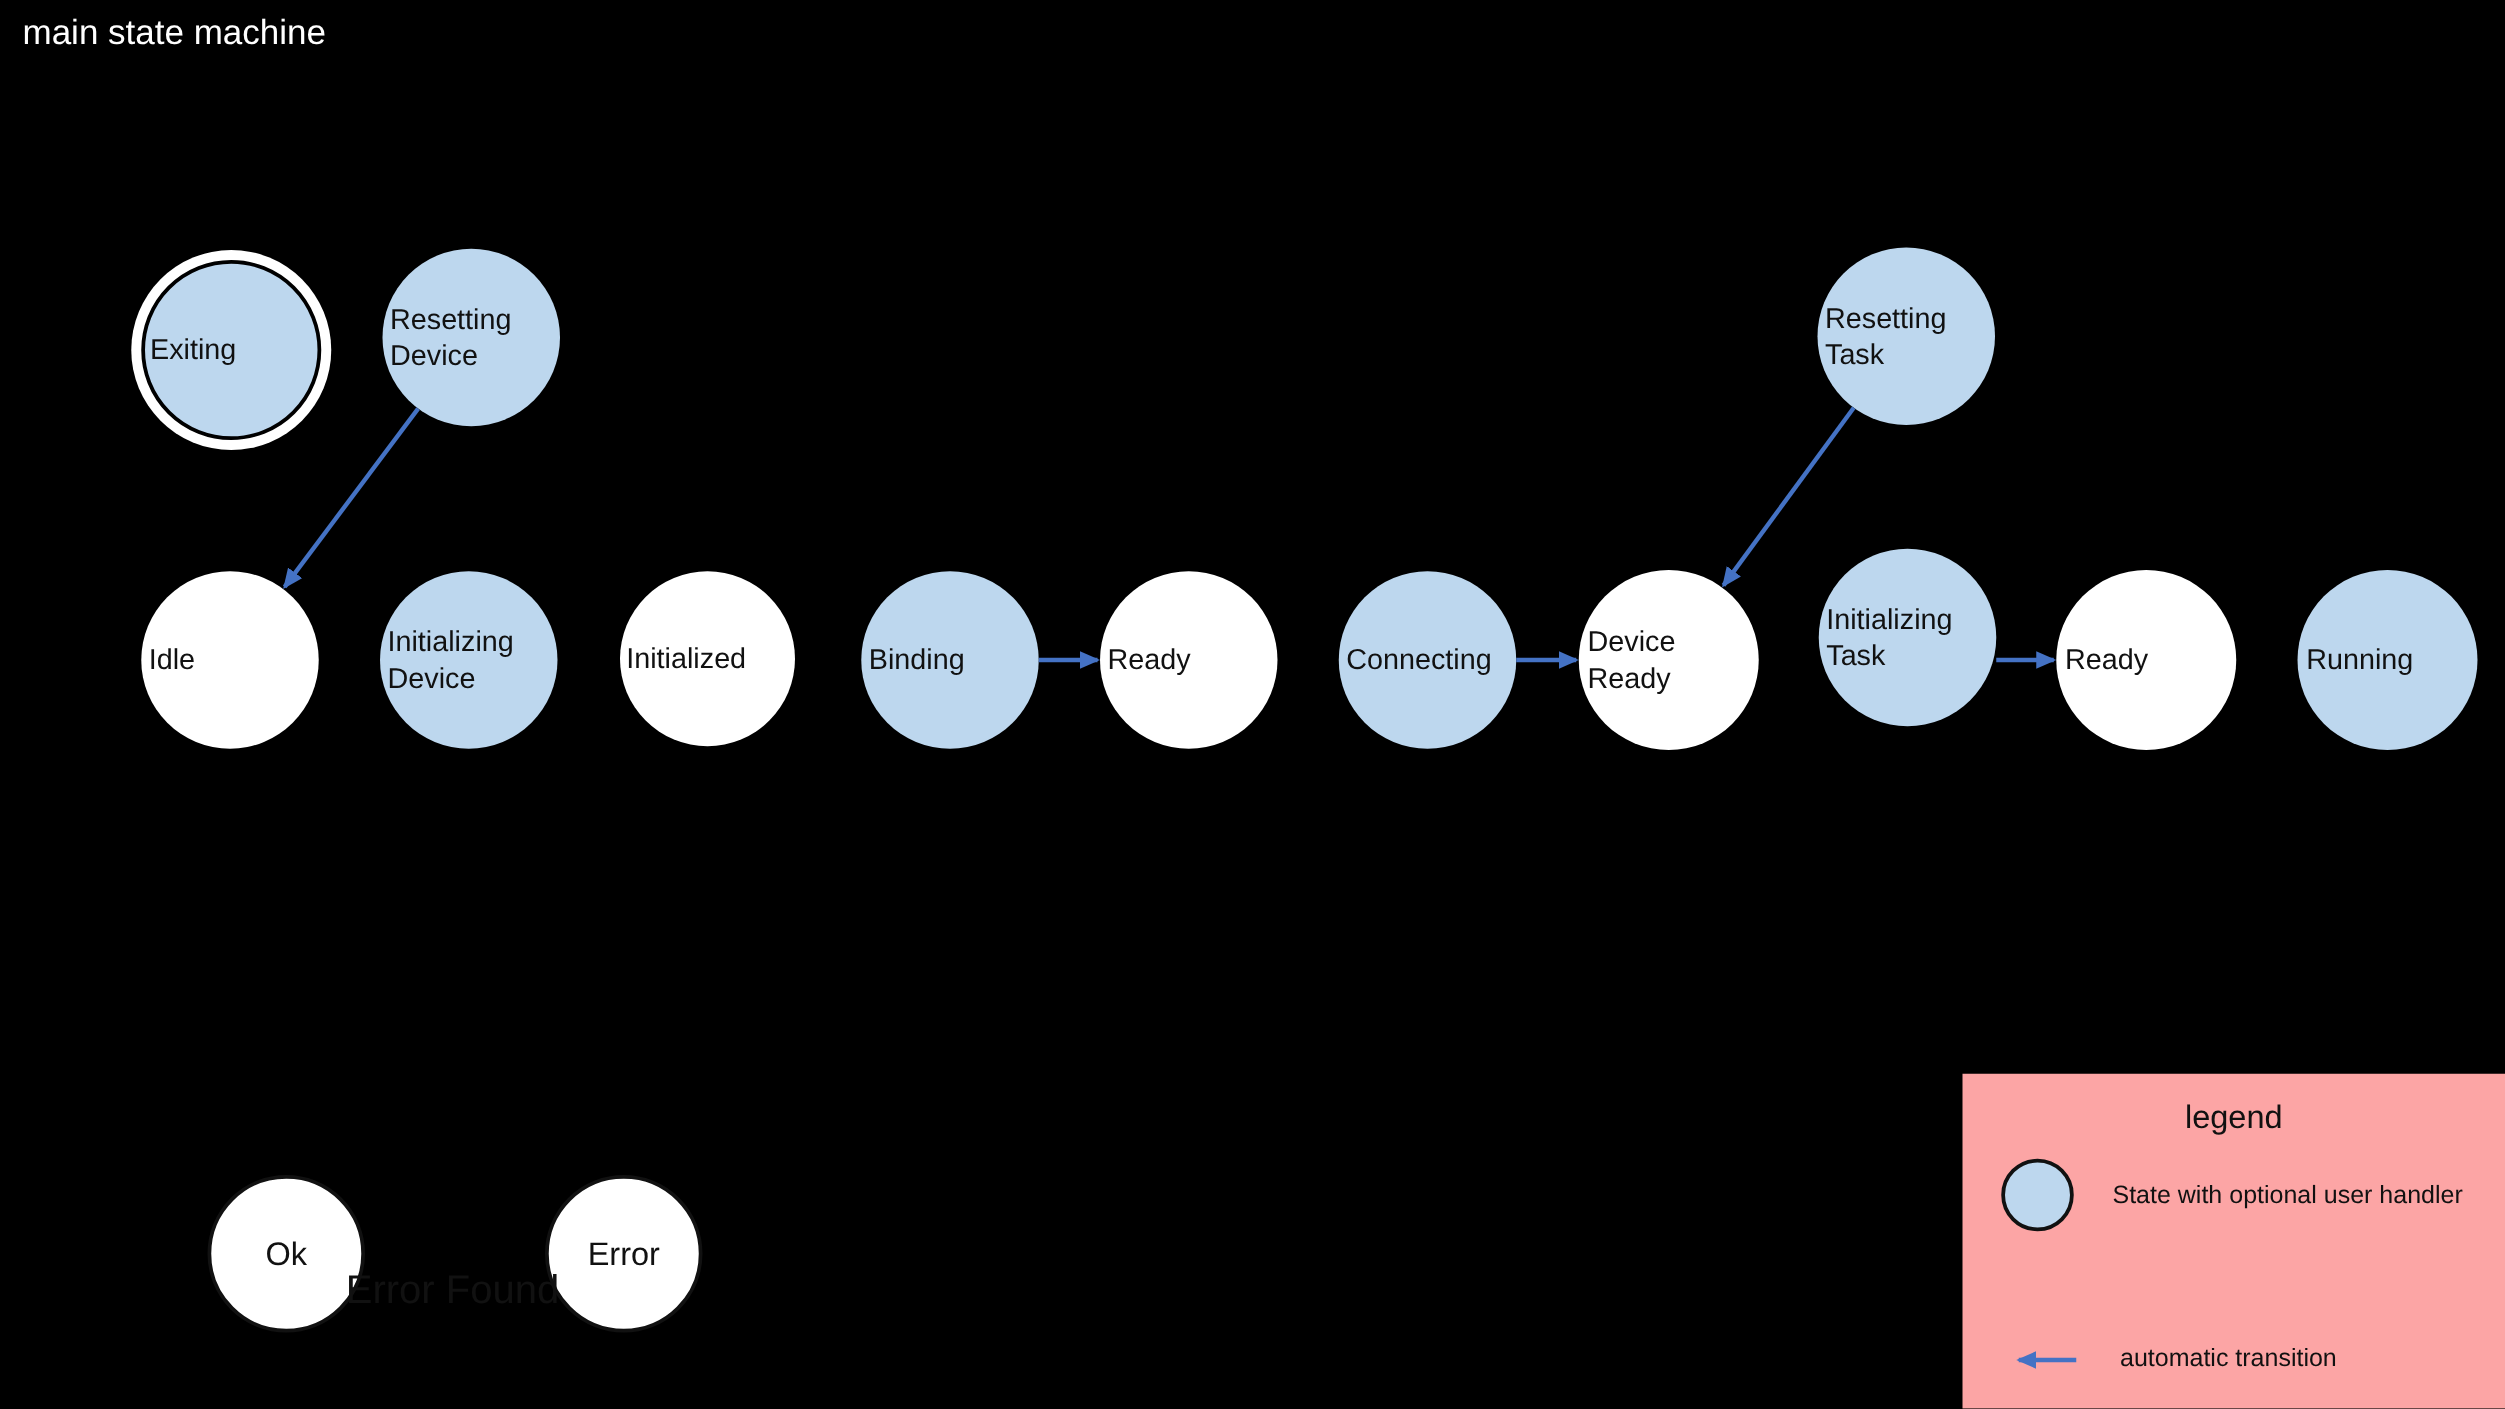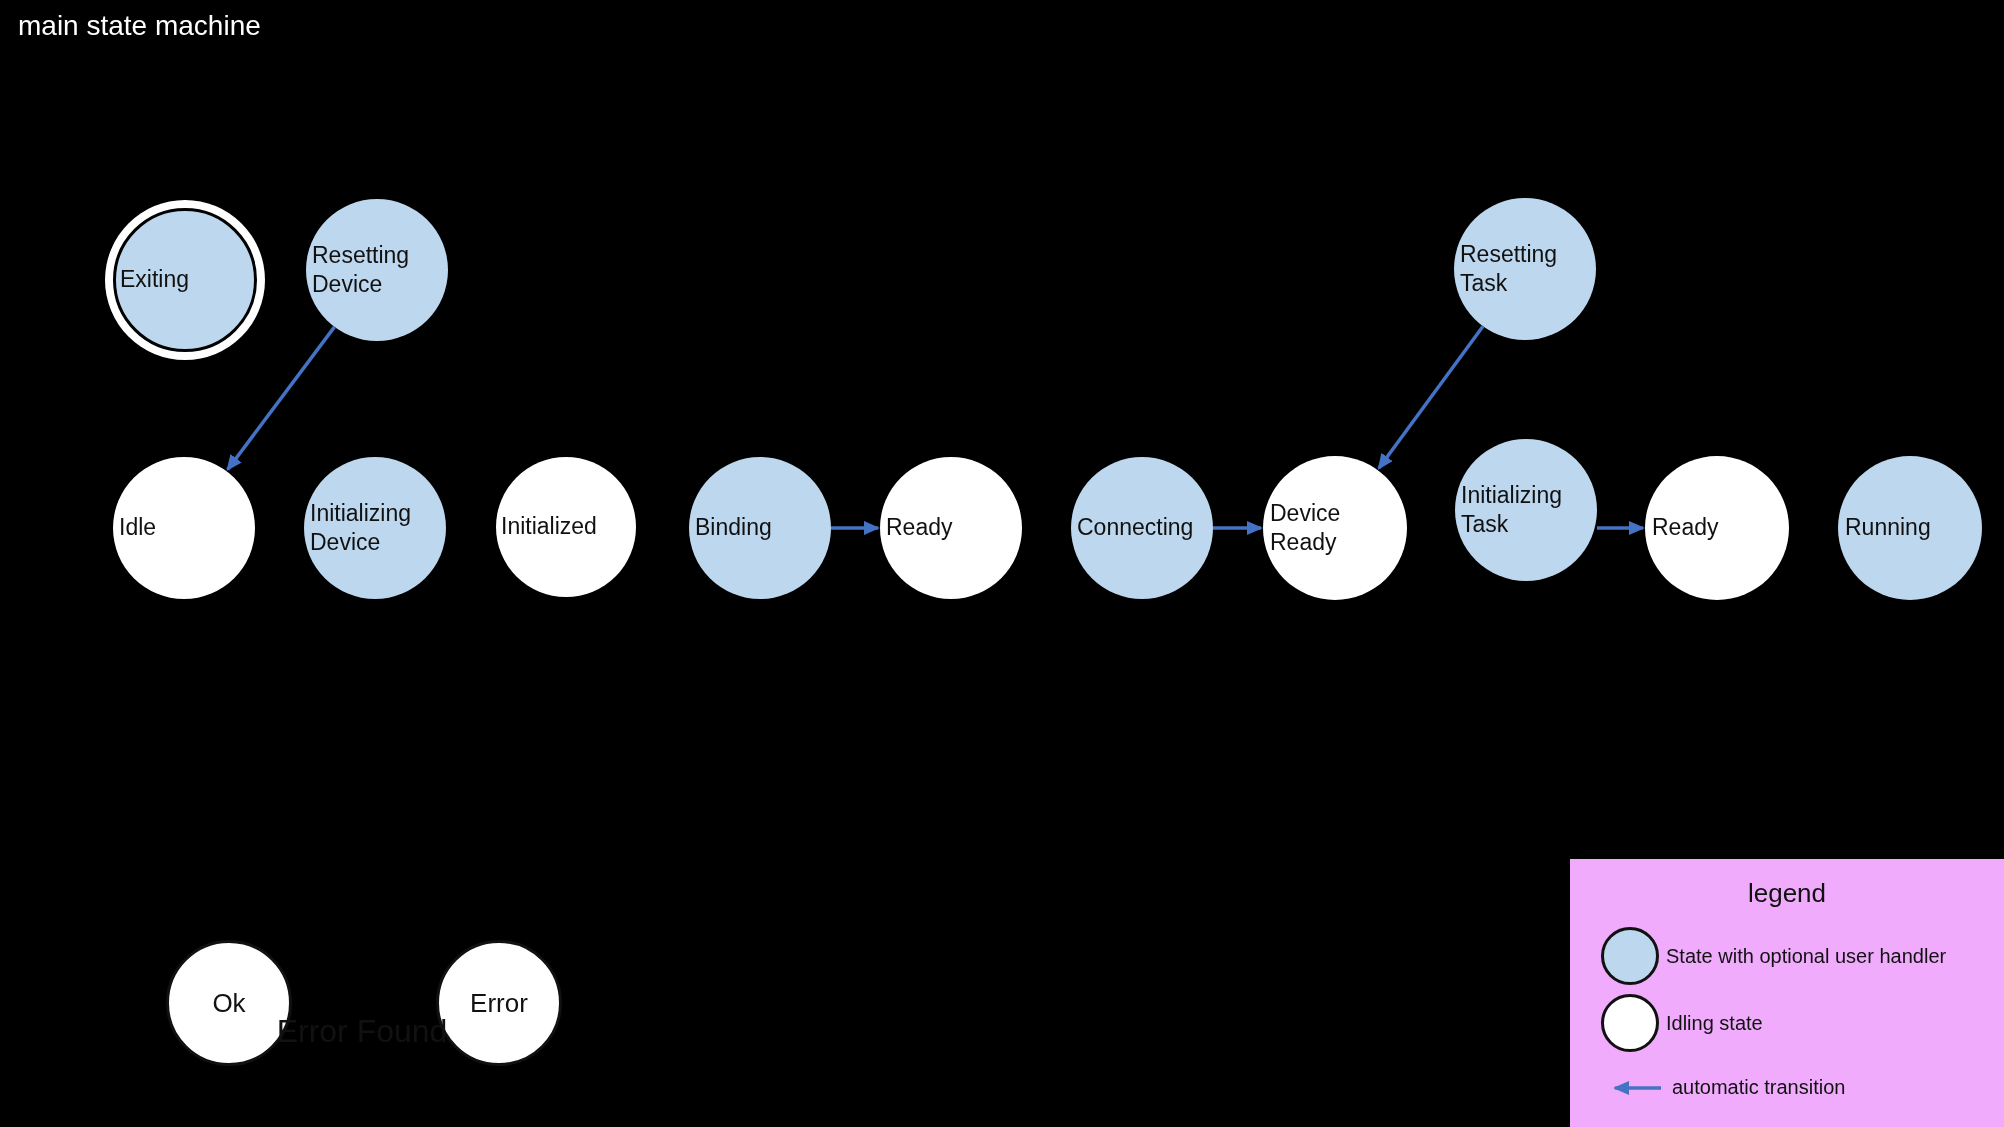--- a/index.html
+++ b/index.html
@@ -26,23 +26,23 @@
     position:absolute;width:126px;height:126px;border-radius:50%;box-sizing:border-box;
     background:#fff;border:3px solid #111;
     display:flex;align-items:center;justify-content:center;text-align:center;
     font-size:26px;color:#111;
   }
   .initial-dot{position:absolute;width:32px;height:32px;border-radius:50%;background:#000;}
   .edge-label{
     position:absolute;font-size:32px;color:#111;white-space:nowrap;transform:translateX(-50%);
   }
   
-  .legend-panel{position:absolute;left:1570px;top:859px;width:434px;height:268px;background:#f0abfc;}
+  .legend-panel{position:absolute;left:1570px;top:859px;width:434px;height:268px;background:#fca5a5;}
   .legend-title{position:absolute;top:19px;left:0;width:100%;text-align:center;font-size:26px;color:#111;}
-  .legend-item{position:absolute;left:31px;display:flex;align-items:center;gap:7px;}
+  .legend-item{position:absolute;left:31px;display:flex;align-items:center;gap:31px;}
   .swatch-circle{width:52px;height:52px;border-radius:50%;border:3px solid #111;box-sizing:content-box;flex:0 0 auto;}
   .swatch-circle.handler{background:#bdd7ee;}
   .swatch-circle.idling{background:#fff;}
   .legend-label{font-size:20px;color:#111;white-space:nowrap;}
   svg.arrows{position:absolute;left:0;top:0;pointer-events:none;}
   .blue-edge{stroke:#4472c4;stroke-width:3.5px;}
   .black-edge{stroke:#000;stroke-width:3px;}
 </style>
 </head>
 <body>
@@ -106,24 +106,20 @@
     </div>
 
   <div class="legend-panel">
     <div class="legend-title">legend</div>
 
     <div class="legend-item" style="top:68px">
       <span class="swatch-circle handler"></span>
       <span class="legend-label">State with optional user handler</span>
     </div>
 
-    <div class="legend-item" style="top:135px">
-      <span class="swatch-circle idling"></span>
-      <span class="legend-label">Idling state</span>
-    </div>
 
     <div class="legend-item" style="top:217px">
       <svg width="64" height="18">
         <defs>
           <marker id="ah-legend" markerUnits="userSpaceOnUse" markerWidth="18" markerHeight="16" refX="14" refY="7" orient="auto">
             <path d="M0,0 L16,7 L0,14 Z" fill="#4472c4"></path>
           </marker>
         </defs>
         <line x1="60" y1="9" x2="14" y2="9" class="blue-edge" marker-end="url(#ah-legend)"></line>
       </svg>

